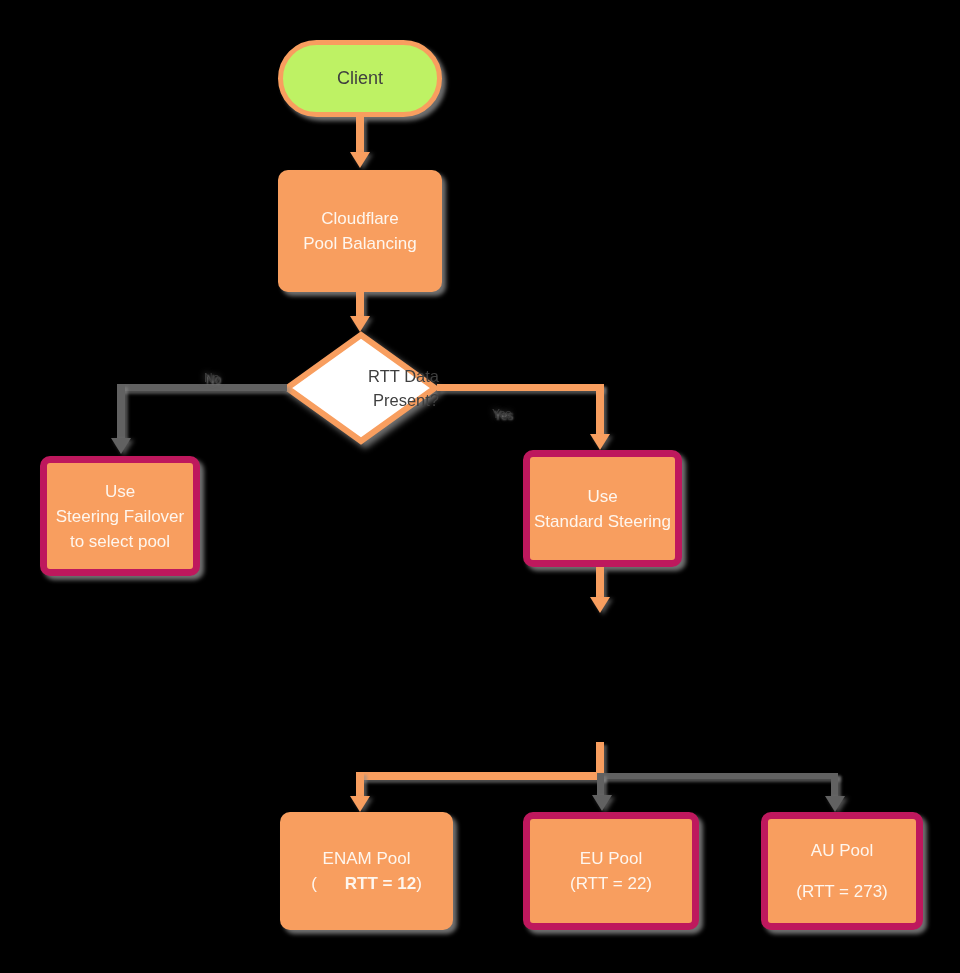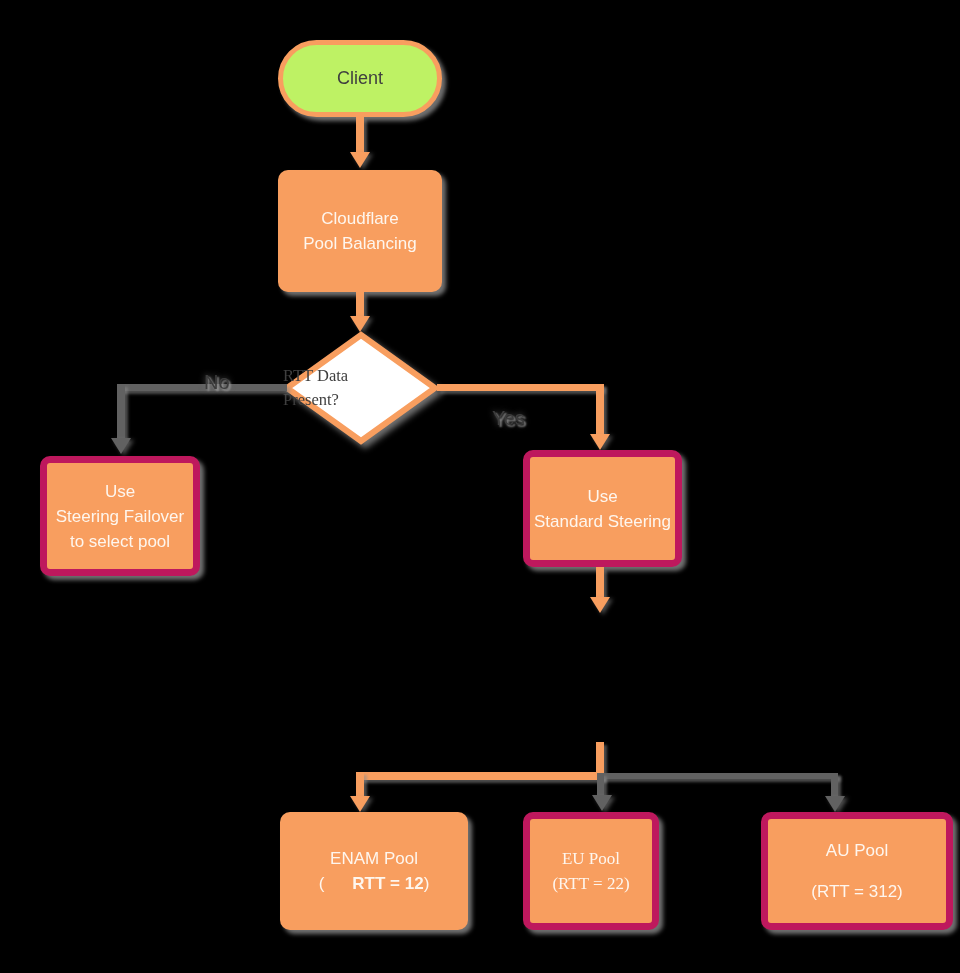--- a/index.html
+++ b/index.html
@@ -43,39 +43,39 @@
     font-size: 17px;
     line-height: 25px;
     box-shadow: 4px 4px 4px var(--shadow);
   }
   .obox.white-border { border: 7px solid #be185d; }
   .diamond { position: absolute; }
   .diamond svg { display: block; filter: drop-shadow(4px 4px 3px var(--shadow)); }
   .diamond polygon { fill: #ffffff; stroke: var(--orange); stroke-width: 6; }
   .diamond .dtext {
     position: absolute; left: 0; top: 0; width: 100%; height: 100%;
-    display: flex; flex-direction: column; align-items: flex-start; justify-content: center;
-    text-align: center; color: var(--dark-text); font-size: 16.5px; line-height: 24px; font-family: Liberation Serif, serif;
+    display: flex; flex-direction: column; align-items: flex-end; justify-content: center;
+    text-align: center; color: var(--dark-text); font-size: 16.5px; line-height: 24px;
   }
   .line { position: absolute; box-shadow: 3px 3px 3px rgba(140,140,140,0.55); }
   .line.orange { background: var(--orange); }
   .line.gray { background: var(--gray-line); }
   .arrow {
     position: absolute; width: 0; height: 0;
     border-left: 10px solid transparent;
     border-right: 10px solid transparent;
     border-top-width: 16px; border-top-style: solid;
     filter: drop-shadow(3px 2px 2px rgba(140,140,140,0.55));
   }
   .arrow.orange { border-top-color: var(--orange); }
   .arrow.gray { border-top-color: var(--gray-line); }
   .edge-label {
     position: absolute;
     color: #3C3C3C;
-    font-size: 20px;
+    font-size: 12px;
     text-shadow: 2px 2px 2px rgba(150,150,150,0.95), 0 0 6px rgba(125,125,125,0.8);
   }
   .bold { font-weight: bold; margin-left: 28px; }
 </style>
 </head>
 <body>
 
 <div class="canvas">
 
   <div class="node stadium" style="left:278px; top:40px; width:164px; height:77px;">
@@ -133,30 +133,30 @@
   <div class="line orange" style="left:356px; top:772px; width:248px; height:8px;"></div>
   <div class="line orange" style="left:356px; top:772px; width:8px; height:26px;"></div>
   <div class="arrow orange" style="left:350px; top:796px;"></div>
 
   <div class="line gray" style="left:604px; top:773px; width:234px; height:6px;"></div>
   <div class="line gray" style="left:597px; top:773px; width:7px; height:24px;"></div>
   <div class="arrow gray" style="left:592px; top:795px;"></div>
   <div class="line gray" style="left:831px; top:773px; width:7px; height:25px;"></div>
   <div class="arrow gray" style="left:825px; top:796px;"></div>
 
-  <div class="node obox" style="left:280px; top:812px; width:188px; height:118px;">
+  <div class="node obox" style="left:280px; top:812px; width:173px; height:118px;">
     <div>ENAM Pool</div>
     <div>
       <span>(</span><span class="bold">RTT = 12</span><span>)</span>
     </div>
   </div>
 
-  <div class="node obox white-border" style="left:523px; top:812px; width:136px; height:118px;font-family:Liberation Serif, serif;">
+  <div class="node obox white-border" style="left:523px; top:812px; width:176px; height:118px;">
     <div>EU Pool</div>
     <div>(RTT = 22)</div>
   </div>
 
-  <div class="node obox white-border" style="left:761px; top:812px; width:192px; height:118px;gap:16px;">
+  <div class="node obox white-border" style="left:761px; top:812px; width:162px; height:118px;gap:16px;">
     <div>AU Pool</div>
-    <div>(RTT = 312)</div>
+    <div>(RTT = 273)</div>
   </div>
 
 </div>
 
 </body></html>

